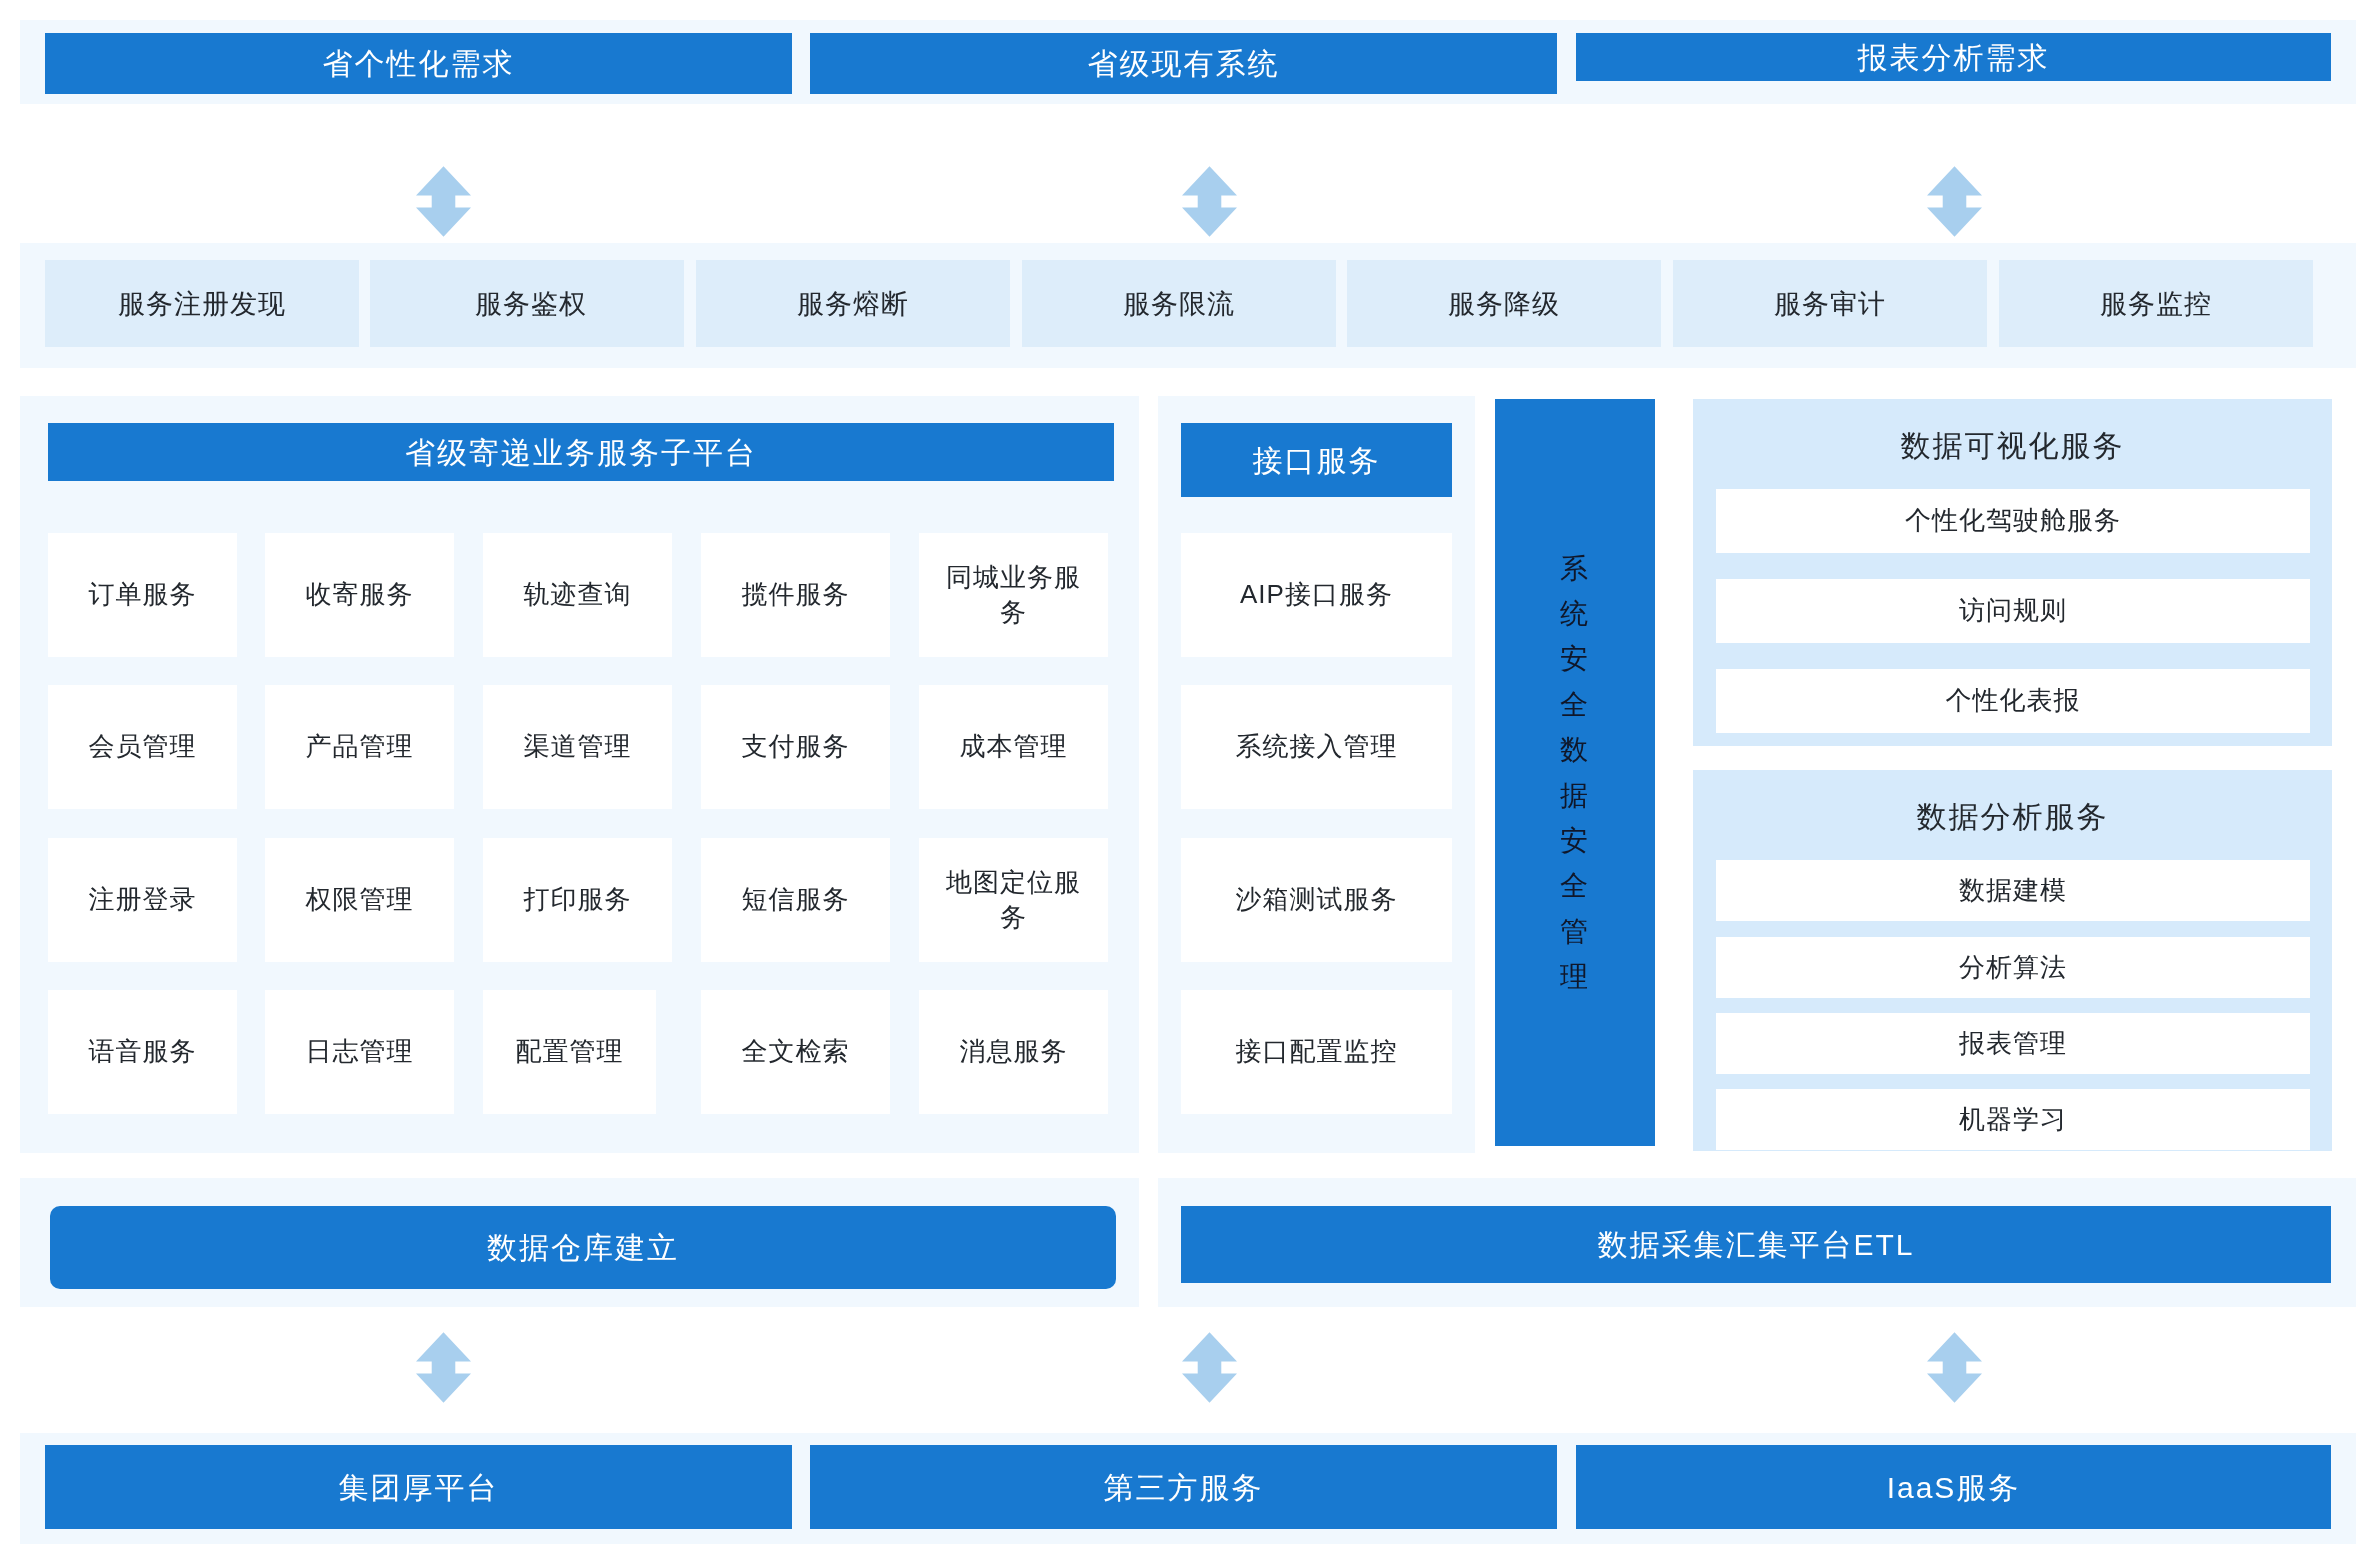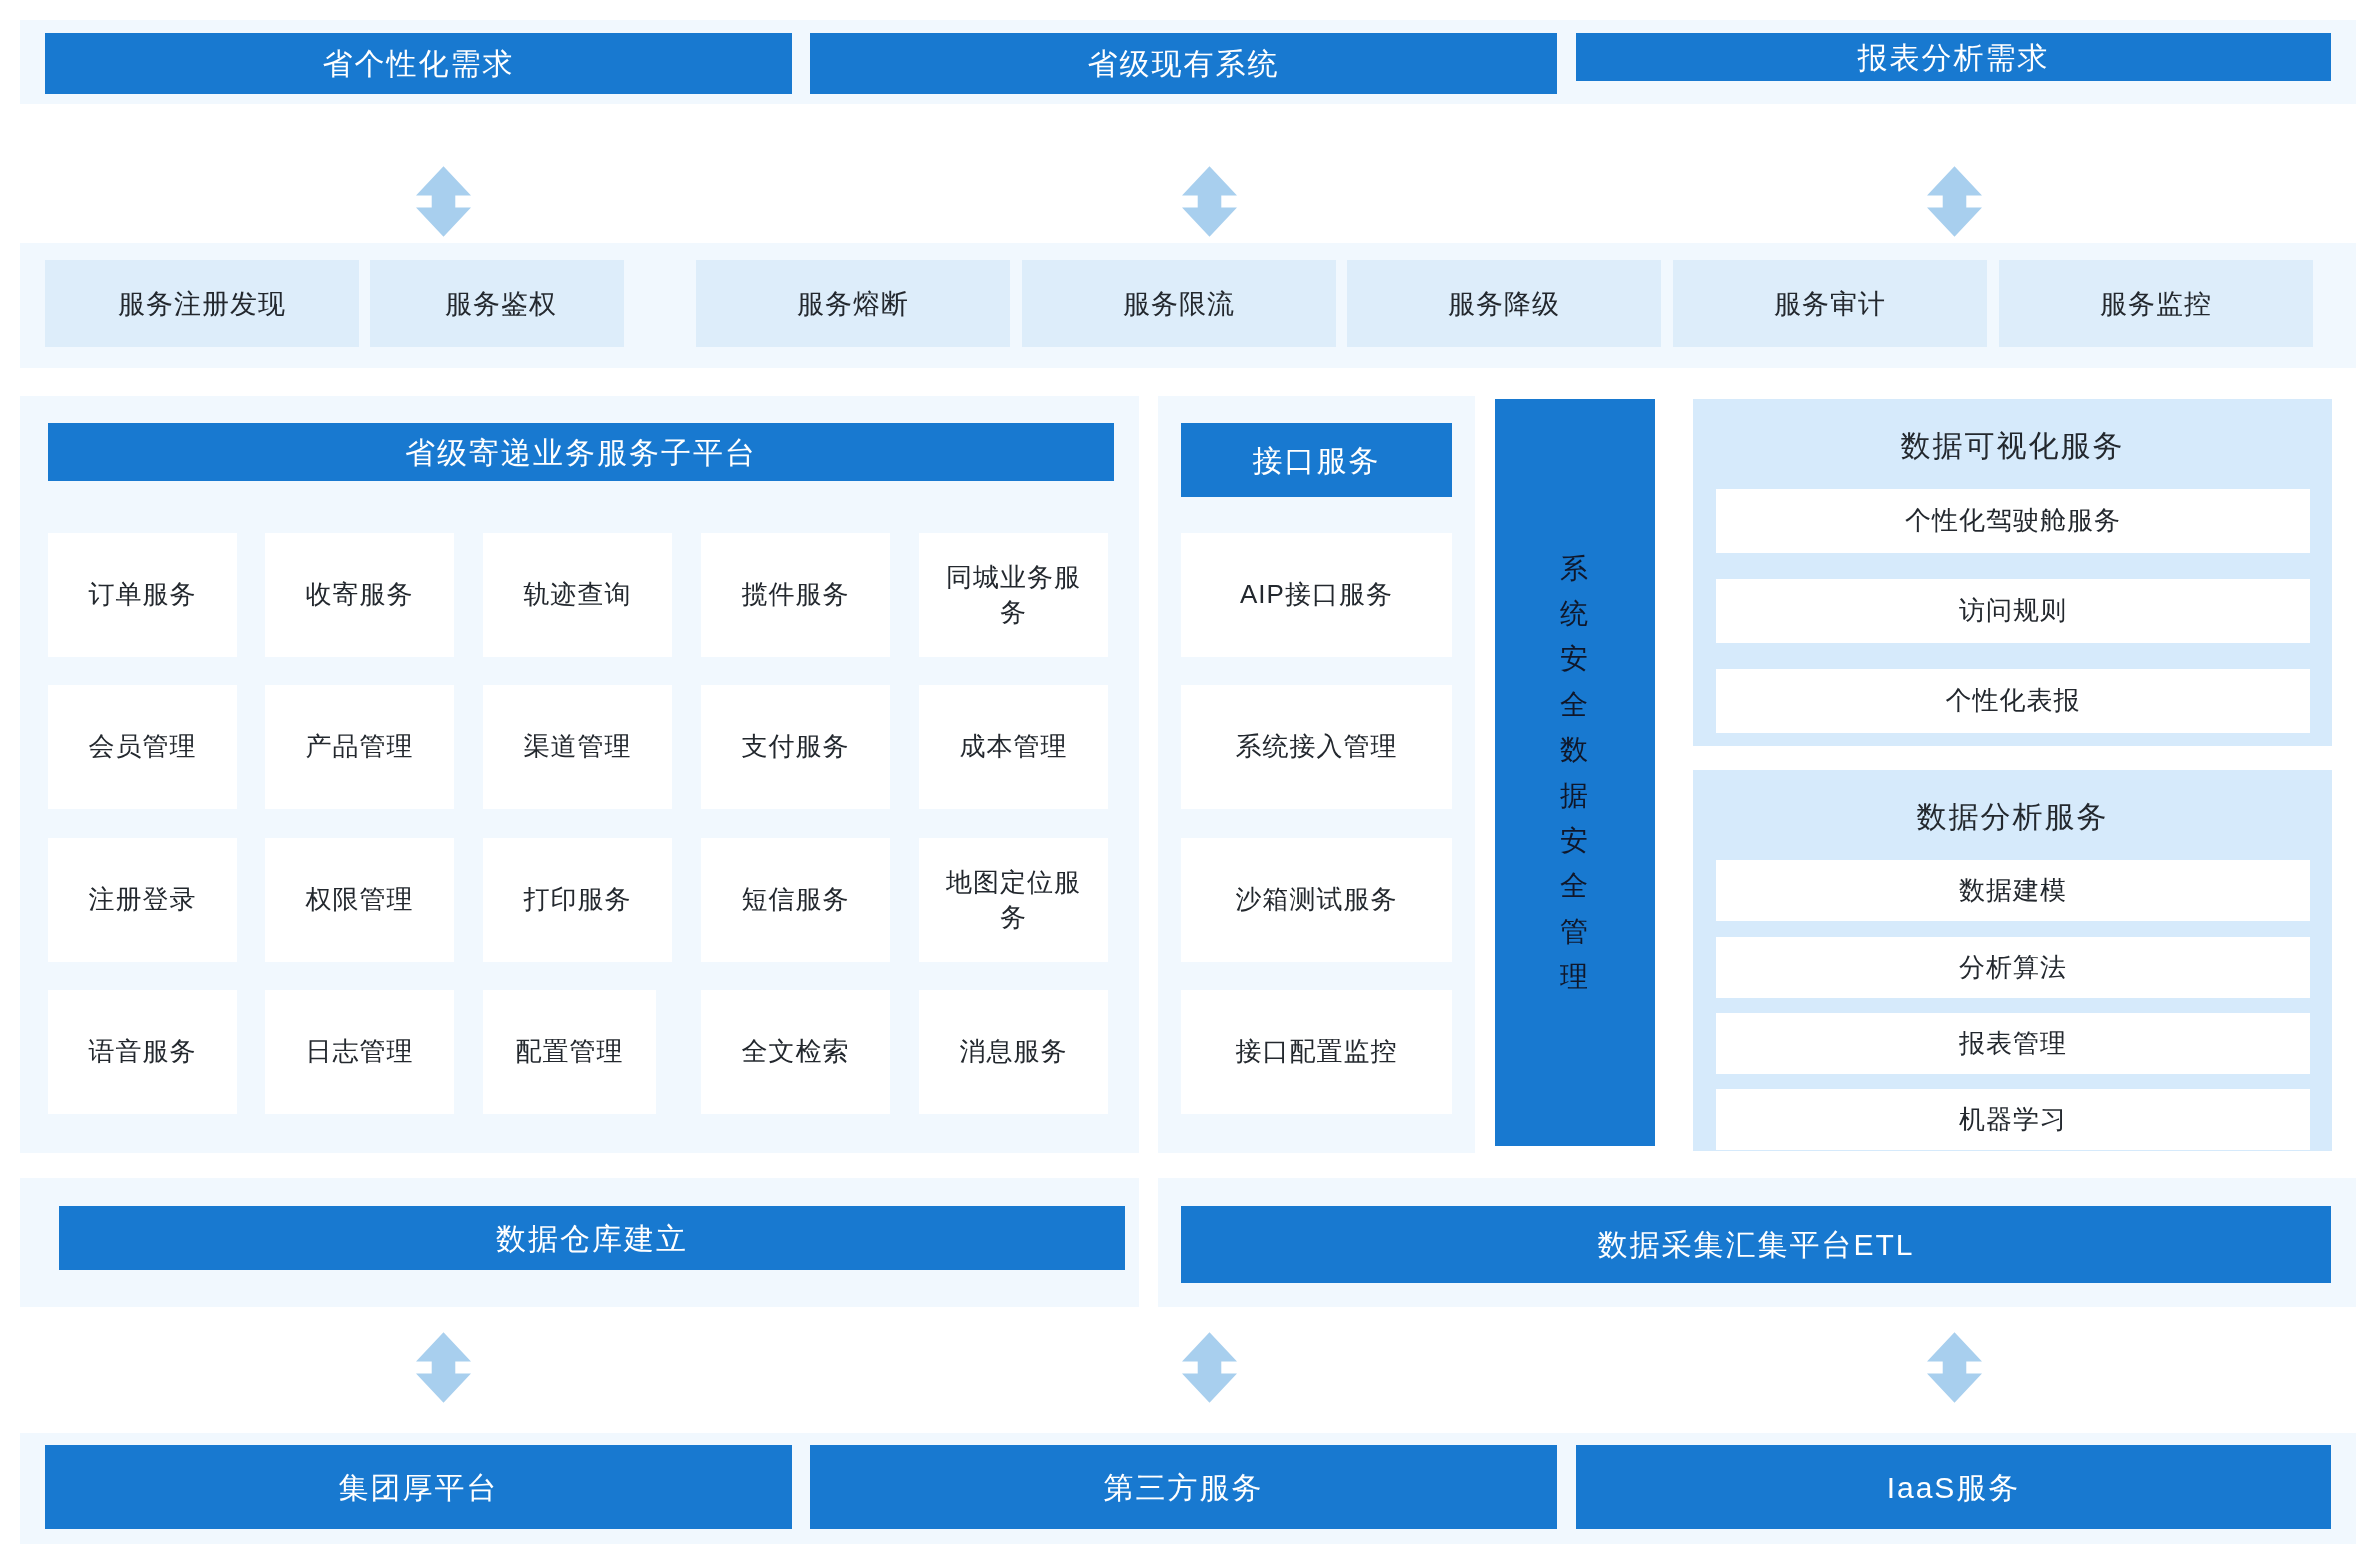--- a/index.html
+++ b/index.html
@@ -123,21 +123,21 @@
     <svg viewBox="0 0 56 72" xmlns="http://www.w3.org/2000/svg">
       <polygon points="28,0 56,30 40,30 40,42 56,42 28,72 0,42 16,42 16,30 0,30" fill="#a8cfee"></polygon>
     </svg>
   </div>
 
   <div class="band" style="left:20px; top:243px; width:2336px; height:125px;"></div>
 
   <div class="chip" style="position:absolute; left:45px; top:260px; width:314px; height:87px;">
     <span>服务注册发现</span>
   </div>
-  <div class="chip" style="position:absolute; left:370px; top:260px; width:254px; height:87px;padding-left:8px;">
+  <div class="chip" style="position:absolute; left:370px; top:260px; width:314px; height:87px;padding-left:8px;">
     <span>服务鉴权</span>
   </div>
   <div class="chip" style="position:absolute; left:696px; top:260px; width:314px; height:87px;">
     <span>服务熔断</span>
   </div>
   <div class="chip" style="position:absolute; left:1022px; top:260px; width:314px; height:87px;">
     <span>服务限流</span>
   </div>
   <div class="chip" style="position:absolute; left:1347px; top:260px; width:314px; height:87px;">
     <span>服务降级</span>
@@ -268,21 +268,21 @@
   <div class="white-card" style="position:absolute; left:1716px; top:1013px; width:594px; height:61px;">
       <span>报表管理</span>
     </div>
   <div class="white-card" style="position:absolute; left:1716px; top:1089px; width:594px; height:61px;">
       <span>机器学习</span>
     </div>
 
   <div class="band" style="left:20px; top:1178px; width:1119px; height:129px;"></div>
   <div class="band" style="left:1158px; top:1178px; width:1198px; height:129px;"></div>
 
-  <div class="blue-box" style="position:absolute; left:59px; top:1206px; width:1066px; height:64px;">
+  <div class="blue-box" style="position:absolute; left:50px; top:1206px; width:1066px; height:83px;border-radius:10px;">
     <span>数据仓库建立</span>
   </div>
   <div class="blue-box" style="position:absolute; left:1181px; top:1206px; width:1150px; height:77px;">
     <span>数据采集汇集平台ETL</span>
   </div>
 
   <div class="arrow" style="left:416px; top:1332px;">
     <svg viewBox="0 0 56 72" xmlns="http://www.w3.org/2000/svg">
       <polygon points="28,0 56,30 40,30 40,42 56,42 28,72 0,42 16,42 16,30 0,30" fill="#a8cfee"></polygon>
     </svg>

